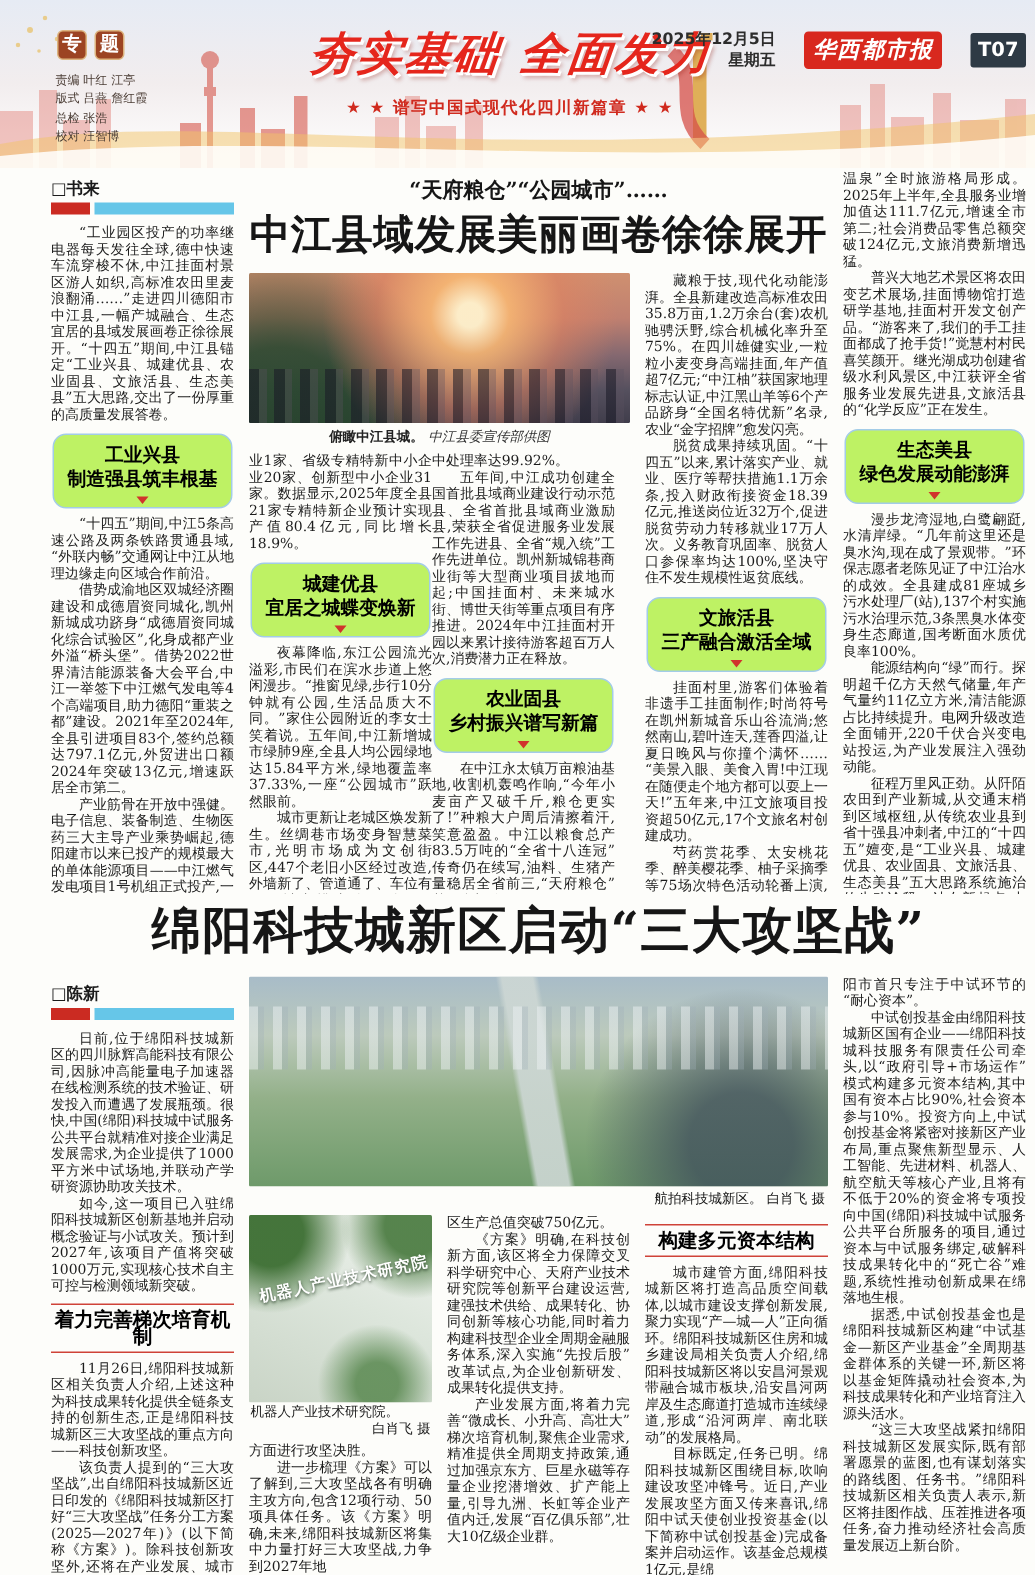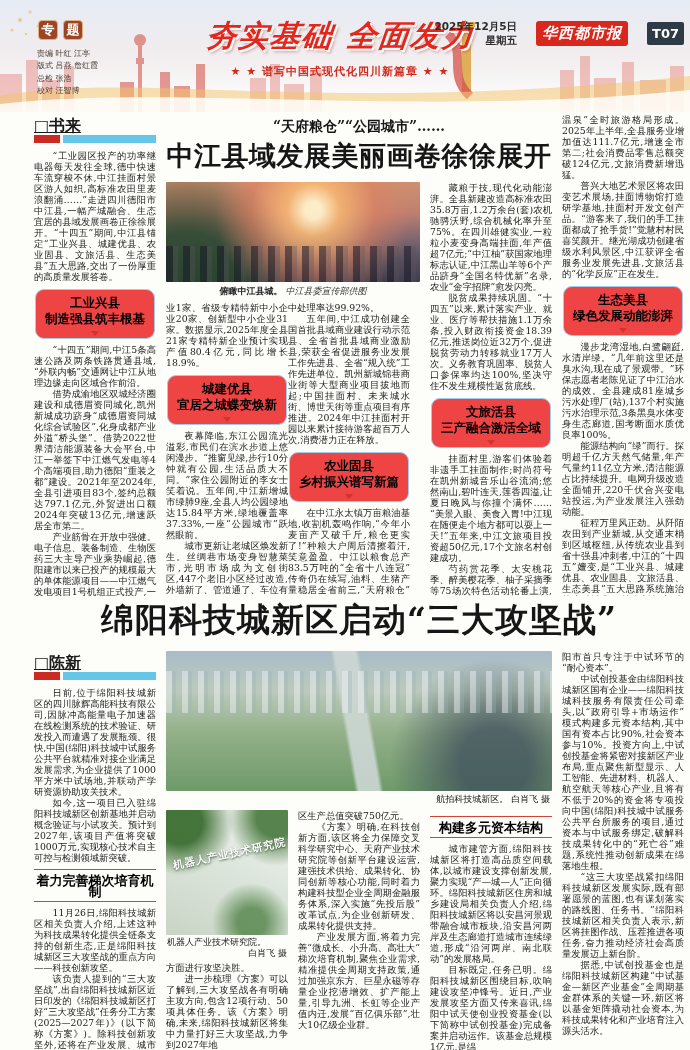--- a/index.html
+++ b/index.html
@@ -33,28 +33,28 @@
     font-weight:bold; font-size:13px; font-family:"DejaVu Sans","Liberation Sans",sans-serif; }
 
   
   .art { padding-left:34px; padding-right:6px; }
   .row { display:flex; gap:10px; }
   .colw { width:122px; flex:0 0 122px; overflow:hidden; }
   .col { text-align:justify; font-size:9.3px; line-height:11px; color:#1b1b1b; }
   .col p { text-indent:2em; }
   .col p.cont { text-indent:0; }
   .authorbox { margin:6px 0 7px; }
-  .author-name { display:block; font-size:16px; font-weight:bold; margin-bottom:4px;
-    font-family:"DejaVu Sans","Liberation Sans",sans-serif;text-decoration:underline; }
+  .author-name { display:block; font-size:11px; font-weight:bold; margin-bottom:4px;
+    font-family:"DejaVu Sans","Liberation Sans",sans-serif; }
   .bars { display:flex; gap:3px; height:8px; }
   .bar-red { width:26px; background:#cb2b22; }
   .bar-cyan { flex:1; background:#66c6e8; }
   .secbox { position:relative; border:1px solid #a3cce8; border-radius:9px; text-align:center;
     font-family:"DejaVu Sans","Liberation Sans",sans-serif; font-weight:bold; font-size:12.5px;
-    line-height:1.3; padding:5px 2px 10px; margin:7px 1px 5px; background:#ef4444; color:#000; }
+    line-height:1.3; padding:5px 2px 10px; margin:7px 1px 5px; background:#bef264; color:#000; }
   .secbox::after { content:""; position:absolute; left:50%; bottom:2px; margin-left:-4px;
     border-left:4px solid transparent; border-right:4px solid transparent;
     border-top:5px solid #d0342c; }
   .subhead { border-top:1px solid #cf4338; border-bottom:1px solid #cf4338; text-align:center;
     font-family:"DejaVu Sans","Liberation Sans",sans-serif; font-weight:bold; font-size:13px;
     padding:5px 0 4px; margin:6px 0 5px; color:#000; }
 
   
   .art1 { height:482px; overflow:hidden; margin-top:2px; }
   .a1mid { width:386px; flex:0 0 386px; }
@@ -300,19 +300,19 @@
             <div class="subhead">构建多元资本结构</div>
             <p>城市建管方面,绵阳科技城新区将打造高品质空间载体,以城市建设支撑创新发展,聚力实现“产—城—人”正向循环。绵阳科技城新区住房和城乡建设局相关负责人介绍,绵阳科技城新区将以安昌河景观带融合城市板块,沿安昌河两岸及生态廊道打造城市连续绿道,形成“沿河两岸、南北联动”的发展格局。</p>
             <p>目标既定,任务已明。绵阳科技城新区围绕目标,吹响建设攻坚冲锋号。近日,产业发展攻坚方面又传来喜讯,绵阳中试天使创业投资基金(以下简称中试创投基金)完成备案并启动运作。该基金总规模1亿元,是绵</p>
           </div>
         </div>
       </div>
 
       <div class="colw col">
         <p class="cont">阳市首只专注于中试环节的“耐心资本”。</p>
         <p>中试创投基金由绵阳科技城新区国有企业——绵阳科技城科技服务有限责任公司牵头,以“政府引导+市场运作”模式构建多元资本结构,其中国有资本占比90%,社会资本参与10%。投资方向上,中试创投基金将紧密对接新区产业布局,重点聚焦新型显示、人工智能、先进材料、机器人、航空航天等核心产业,且将有不低于20%的资金将专项投向中国(绵阳)科技城中试服务公共平台所服务的项目,通过资本与中试服务绑定,破解科技成果转化中的“死亡谷”难题,系统性推动创新成果在绵落地生根。</p>
+        <p>据悉,中试创投基金也是绵阳科技城新区构建“中试基金—新区产业基金”全周期基金群体系的关键一环,新区将以基金矩阵撬动社会资本,为科技成果转化和产业培育注入源头活水。</p>
         <p>“这三大攻坚战紧扣绵阳科技城新区发展实际,既有部署愿景的蓝图,也有谋划落实的路线图、任务书。”绵阳科技城新区相关负责人表示,新区将挂图作战、压茬推进各项任务,奋力推动经济社会高质量发展迈上新台阶。</p>
-        <p>据悉,中试创投基金也是绵阳科技城新区构建“中试基金—新区产业基金”全周期基金群体系的关键一环,新区将以基金矩阵撬动社会资本,为科技成果转化和产业培育注入源头活水。</p>
       </div>
     </div>
   </div>
 
 </div>
 
 </body></html>

